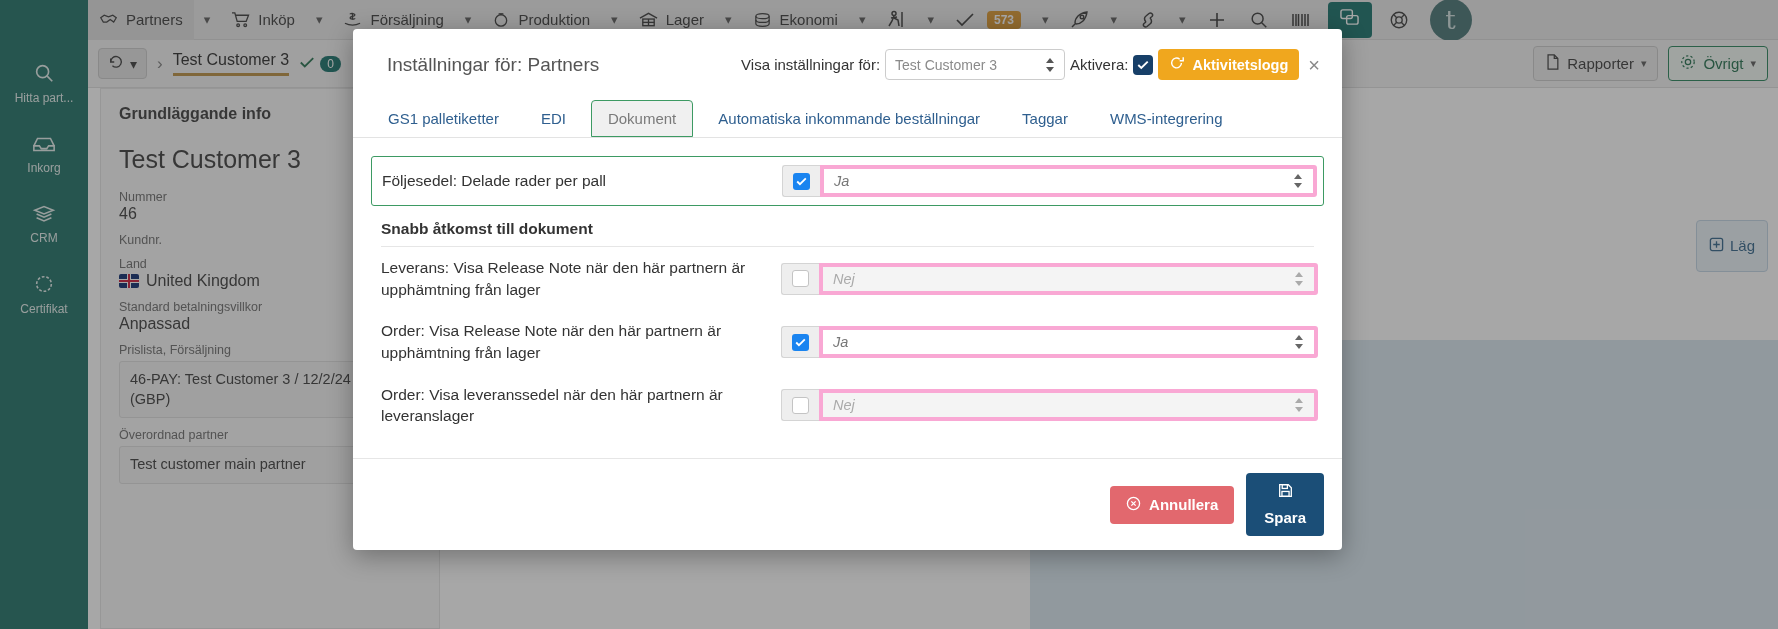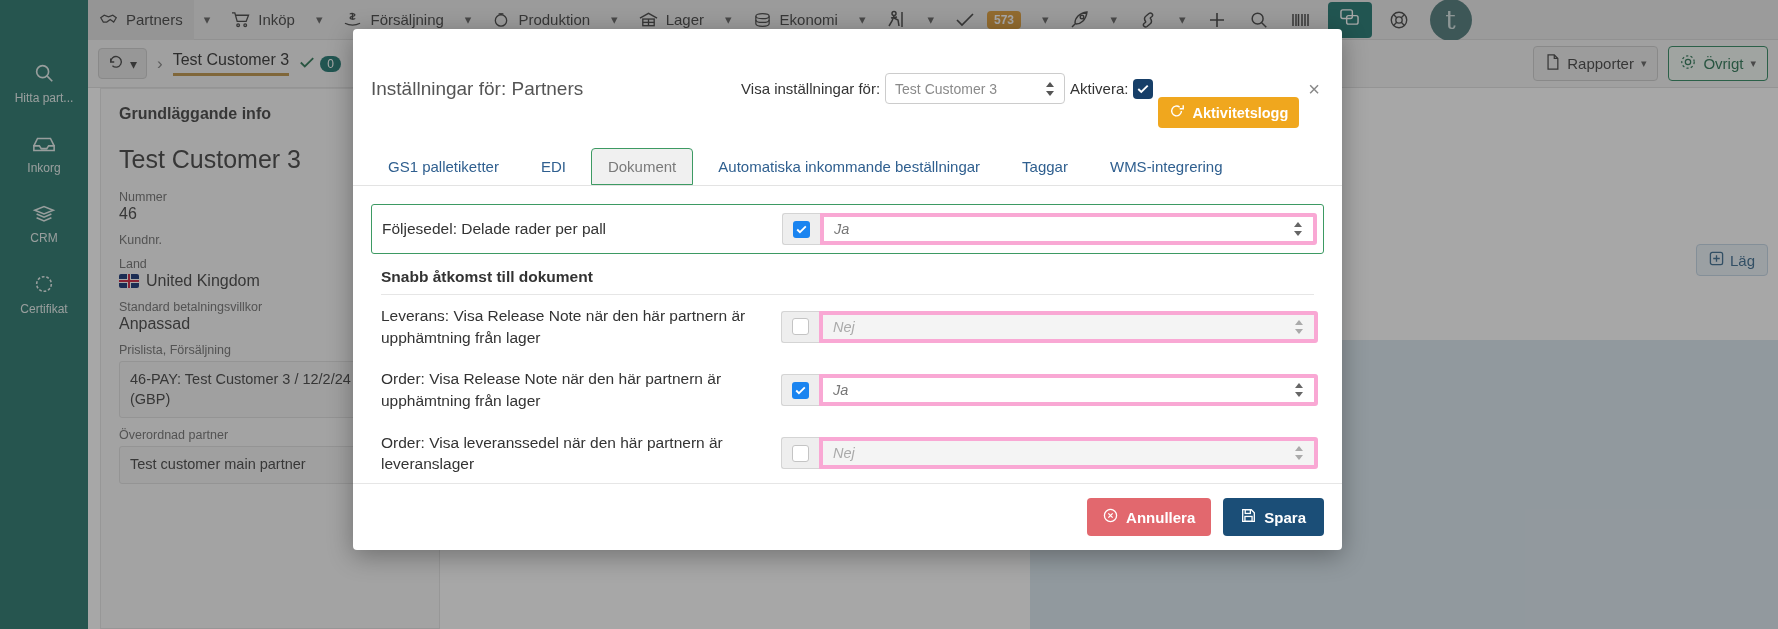--- a/index.html
+++ b/index.html
@@ -104,40 +104,40 @@
       linear-gradient(90deg,transparent 45%,#C8102E 45%,#C8102E 55%,transparent 55%),
       linear-gradient(180deg,transparent 40%,#C8102E 40%,#C8102E 60%,transparent 60%);}
   .boxval {
     border:1px solid #dcdcdc; background:#f2f2f2; border-radius:3px;
     padding:8px 10px; font-size:14.5px; color:#333; margin-top:4px; line-height:1.35;
   }
   .blue-block {
     position:absolute; left:1030px; top:340px; width:760px; height:290px; background:#d8e6ef;
   }
   .lage-btn {
-    position:absolute; right:10px; top:244px; display:flex; align-items:center; gap:6px;
+    position:absolute; right:10px; top:220px; display:flex; gap:6px;
     border:1px solid #bfd3e4; background:#eaf2f8; color:#2a5f86;
-    border-radius:4px; padding:6px 12px; font-size:15px; white-space:nowrap;
+    border-radius:4px; padding:16px 12px; font-size:15px; white-space:nowrap;
   }
 
   
   .dim { position:absolute; inset:0; background:rgba(60,60,60,0.45); z-index:5; }
 
   
   .modal {
     position:absolute; z-index:10;
     left:353px; top:29px; width:989px; height:521px;
     background:#ffffff; border-radius:4px;
     box-shadow:0 6px 26px rgba(0,0,0,0.32);
     display:flex; flex-direction:column;
   }
   .modal-head {
     display:flex; align-items:center; padding:20px 18px 10px 18px; gap:14px;
   }
-  .modal-title { font-size:19px; color:#555; flex:0 0 auto; }
+  .modal-title { font-size:19px; color:#555; flex:0 0 auto;margin-left:16px; }
   .head-right { margin-left:auto; display:flex; align-items:center; gap:5px; }
   .visa-label { font-size:15px; color:#333; }
   .cust-select {
     width:180px; height:31px; border:1px solid #ccc; border-radius:4px;
     background:#fff; display:flex; align-items:center; padding:0 9px;
     font-size:14px; color:#8a8a8a; position:relative;
   }
   .sel-arrows {
     margin-left:auto; display:flex; flex-direction:column; line-height:6px;
     font-size:9px; color:#555;
@@ -145,21 +145,20 @@
   .akt-label { font-size:15px; color:#333; }
   .cb-navy {
     width:20px; height:20px; border-radius:4px; background:#173f68;
     display:flex; align-items:center; justify-content:center;
     color:#fff; font-size:13px; line-height:1;
   }
   .akt-btn {
     display:flex; align-items:center; gap:7px; background:#f0a71e;
     color:#fff; border-radius:4px; padding:7px 11px; font-size:14.5px; font-weight:bold;
     border:none;
-    margin-top:48px;
   }
   .close-x { font-size:20px; color:#888; padding:0 4px; line-height:1; }
 
   
   .tabs {
     display:flex; align-items:flex-end; gap:8px;
     padding:10px 18px 0 18px; border-bottom:1px solid #e3e3e3; margin:0 0 0 0;
   }
   .tab {
     font-size:15px; color:#2f5f8f; padding:9px 16px; border:1px solid transparent;
@@ -205,21 +204,21 @@
   .modal-foot {
     border-top:1px solid #e6e6e6; padding:14px 18px; display:flex;
     justify-content:flex-end; gap:12px; align-items:center;
   }
   .btn-cancel {
     display:flex; align-items:center; gap:8px; background:#e2686e; color:#fff;
     border:none; border-radius:4px; padding:10px 16px; font-size:15px; font-weight:bold;
   }
   .btn-save {
     display:flex; align-items:center; gap:8px; background:#1b4e77; color:#fff;
-    border:none; border-radius:4px; padding:10px 18px; font-size:15px; font-weight:bold;
+    border:none; border-radius:4px; padding:10px 18px; font-size:15px; font-weight:bold;flex-direction:column;
   }
 </style>
 </head>
 <body>
 
 <div id="app">
 
   <div class="bg-layer">
 
     <div class="rail">

